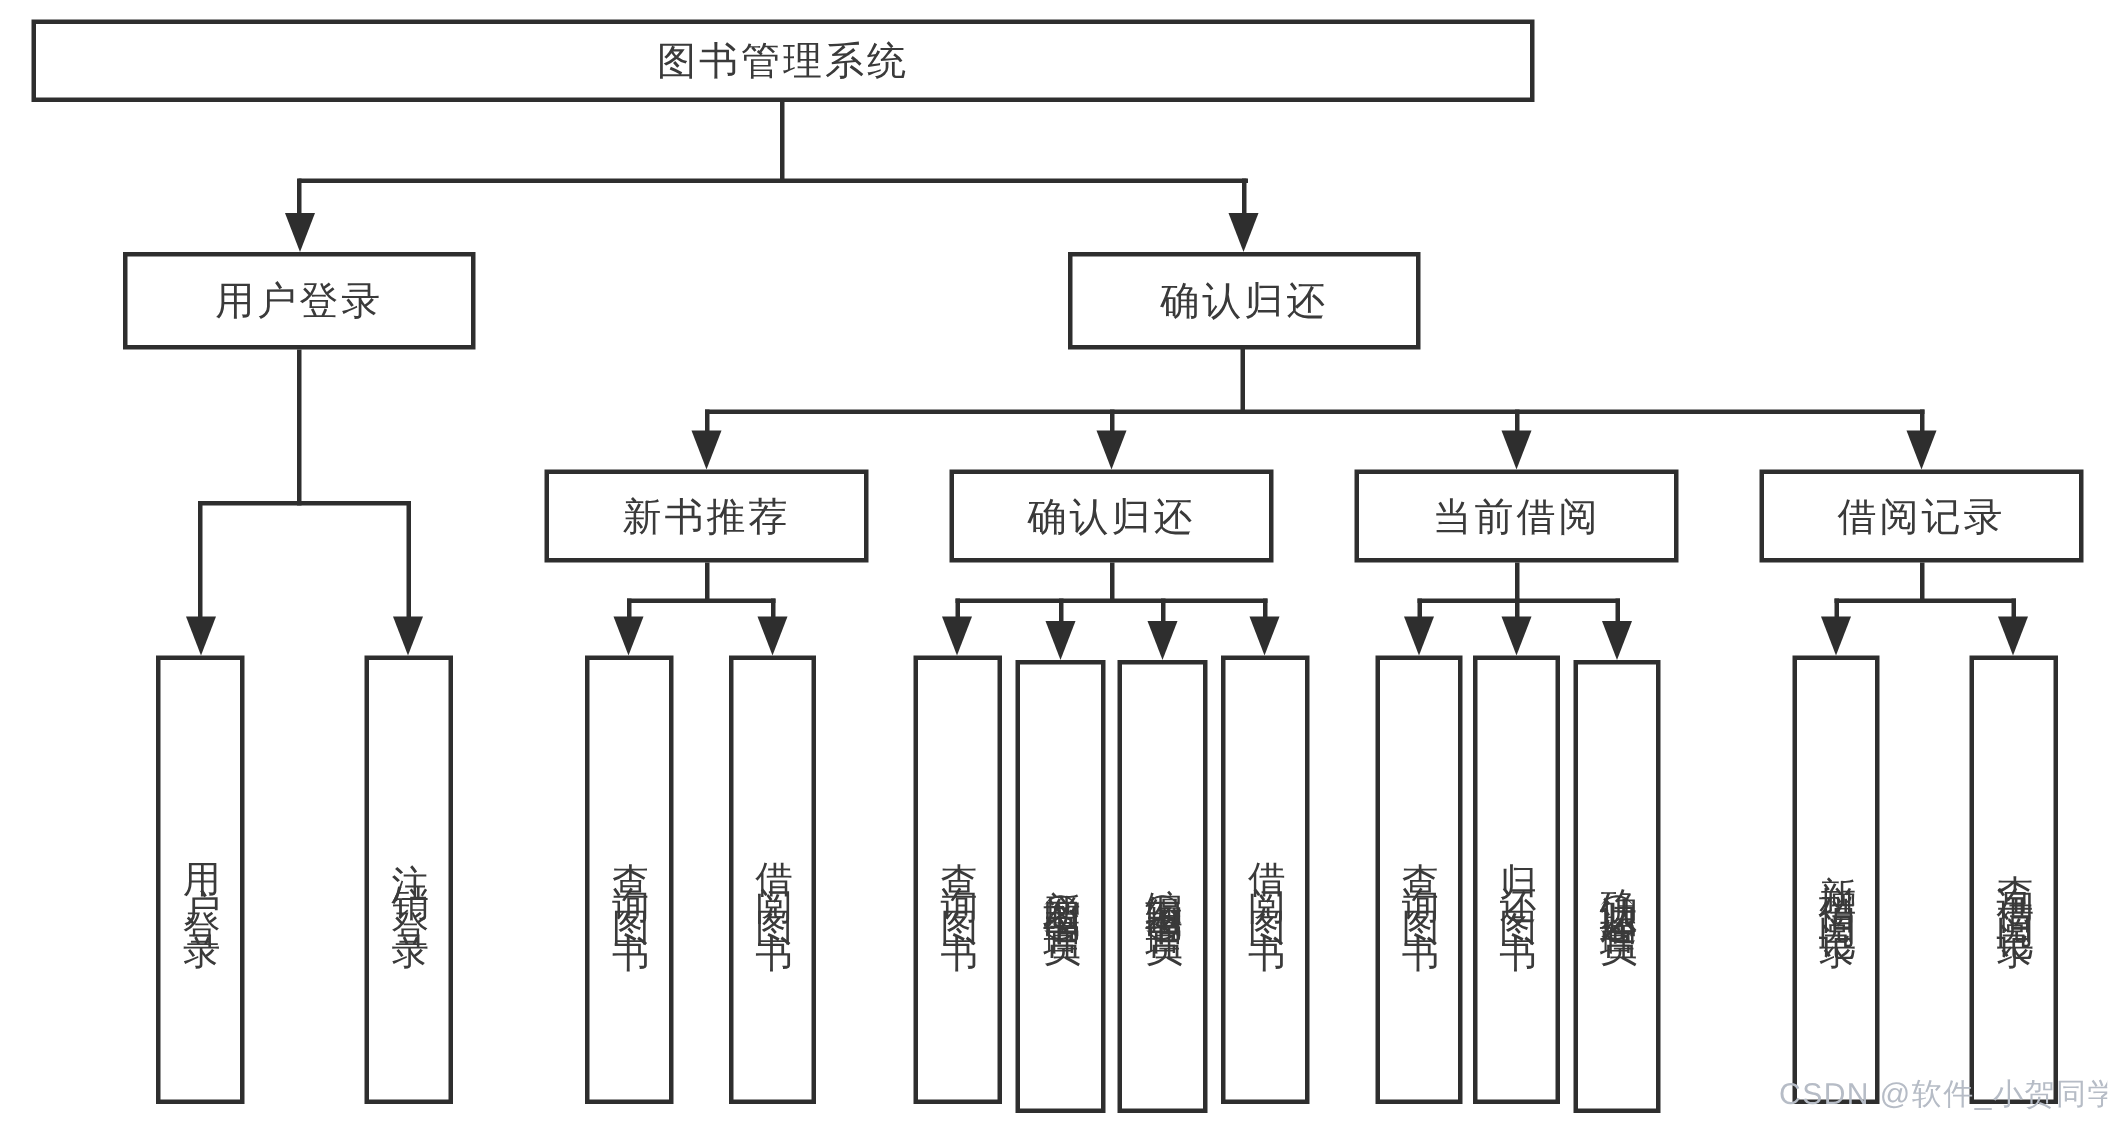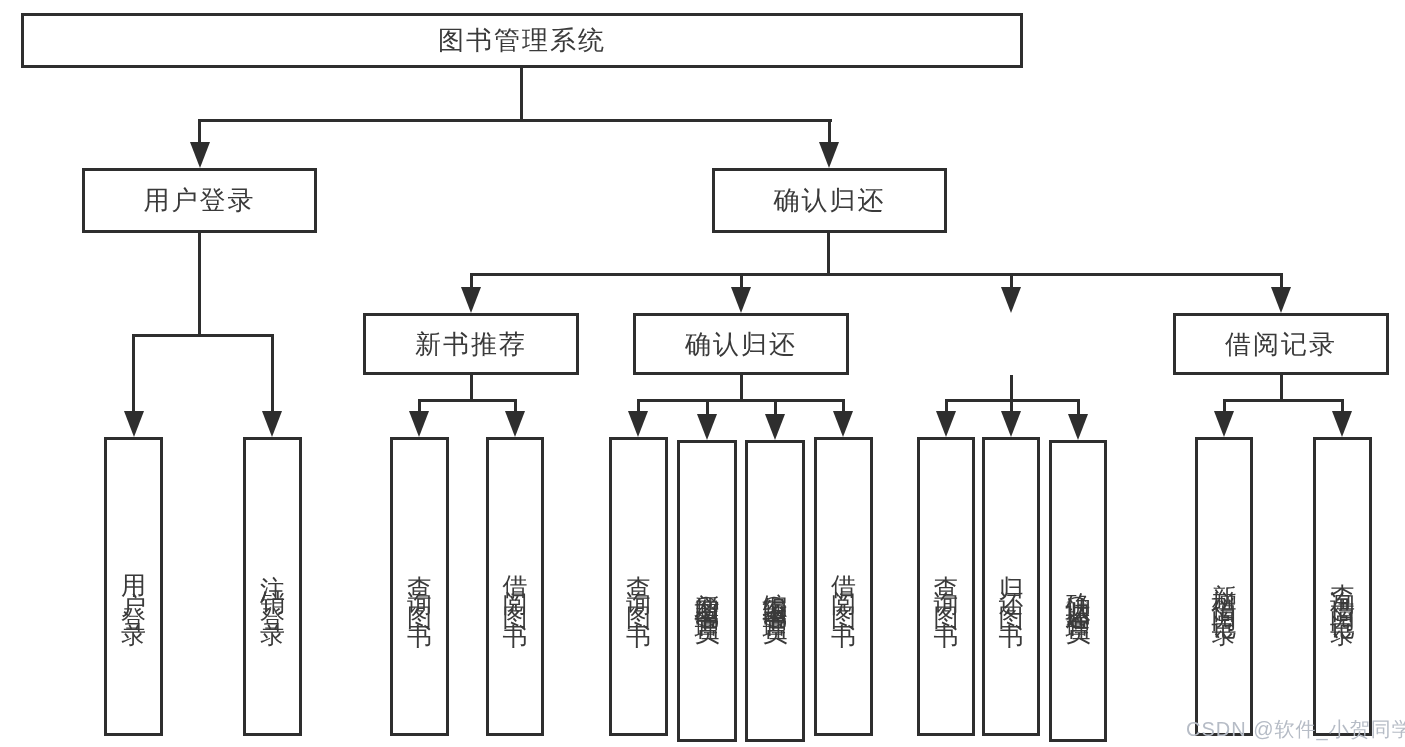--- a/index.html
+++ b/index.html
@@ -60,20 +60,21 @@
 
 <div id="canvas">
 
   <div class="node" style="left:21px;top:13px;width:1002px;height:55px;">图书管理系统</div>
 
   <div class="node" style="left:82px;top:168px;width:235px;height:65px;">用户登录</div>
   <div class="node" style="left:712px;top:168px;width:235px;height:65px;">确认归还</div>
 
   <div class="node" style="left:363px;top:313px;width:216px;height:62px;">新书推荐</div>
   <div class="node" style="left:633px;top:313px;width:216px;height:62px;">确认归还</div>
+  <div class="node" style="left:903px;top:313px;width:216px;height:62px;">当前借阅</div>
   <div class="node" style="left:1173px;top:313px;width:216px;height:62px;">借阅记录</div>
 
   <div class="leaf" style="left:104px;top:437px;width:59px;height:299px;">
     <span class="vtxt sp4">用户登录</span>
     </div>
   <div class="leaf" style="left:243px;top:437px;width:59px;height:299px;">
     <span class="vtxt sp4">注销登录</span>
     </div>
 
   <div class="leaf" style="left:390px;top:437px;width:59px;height:299px;">

